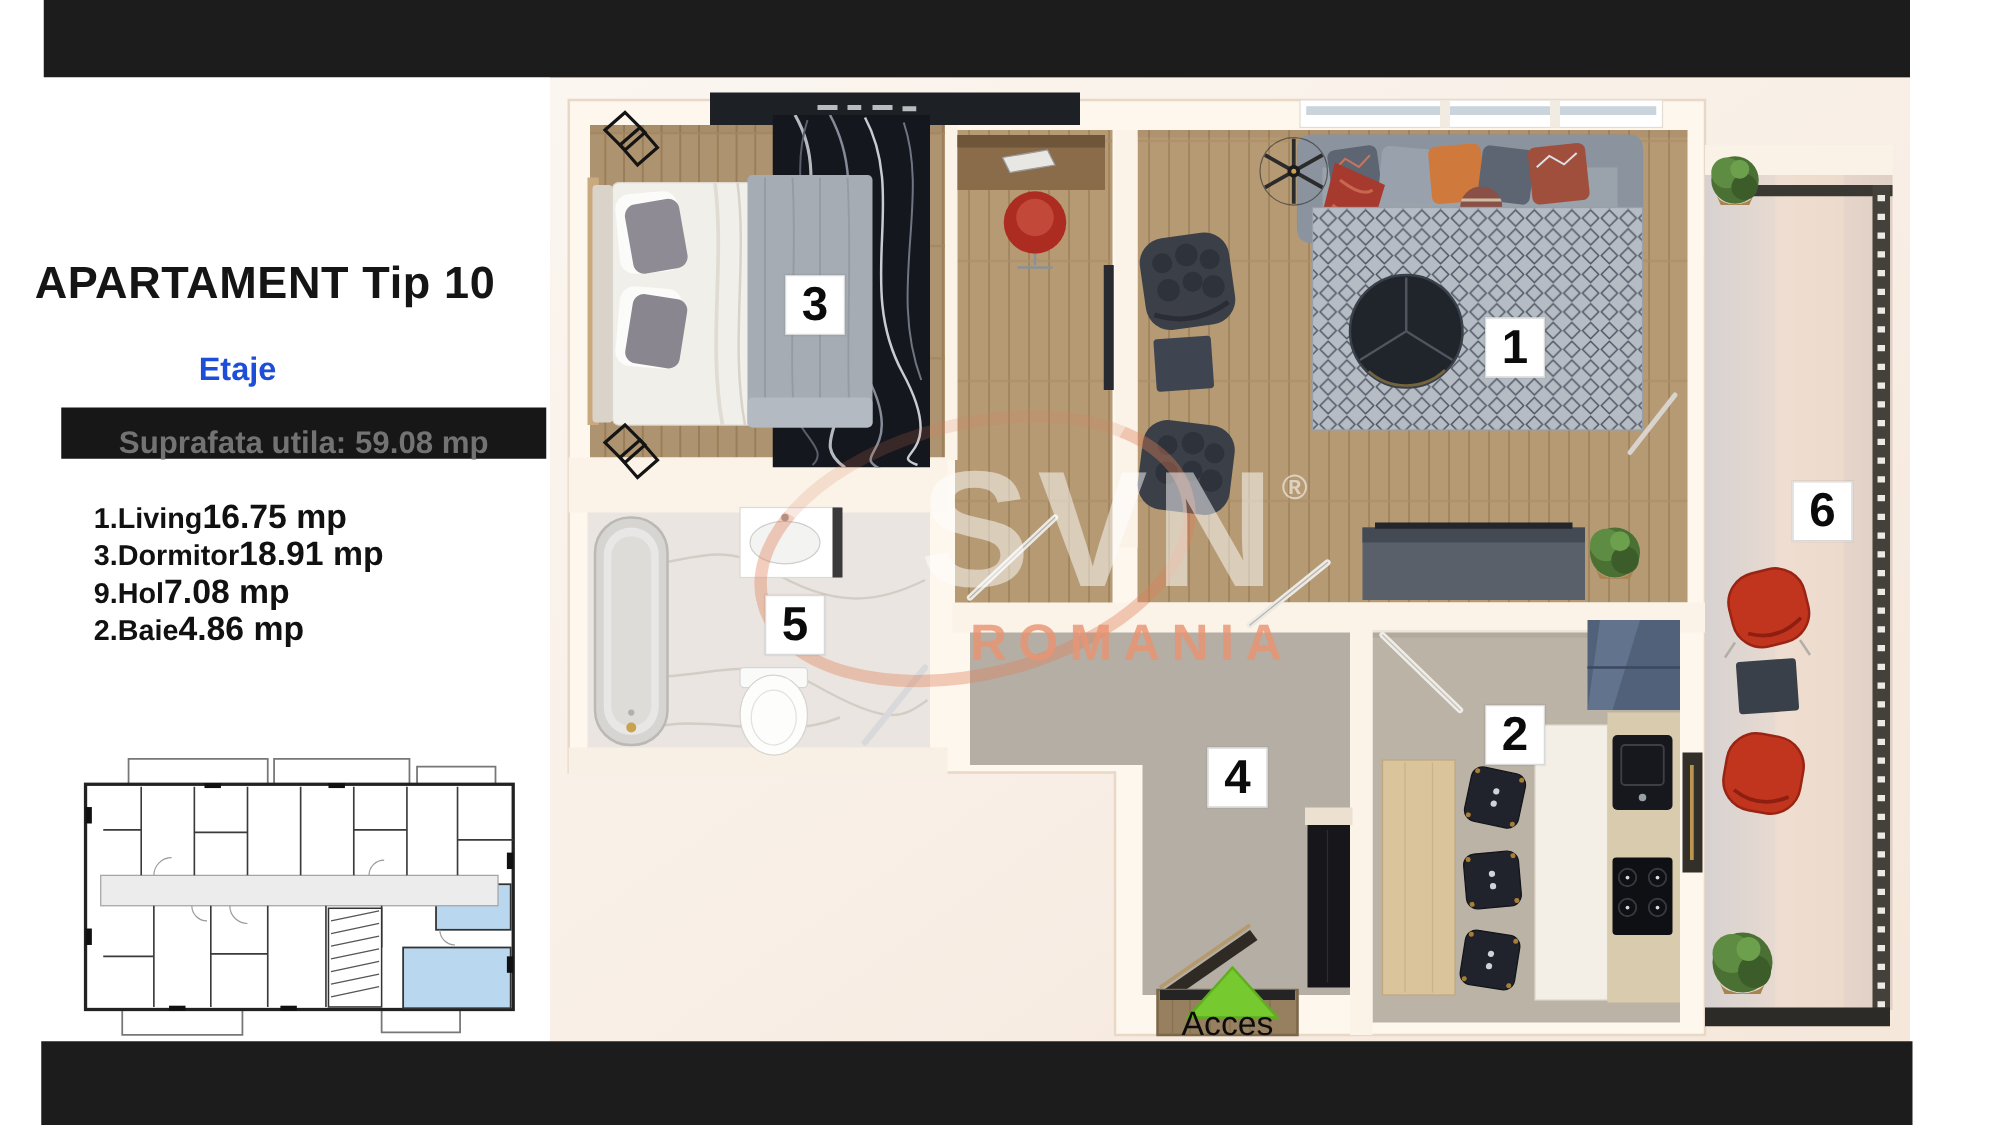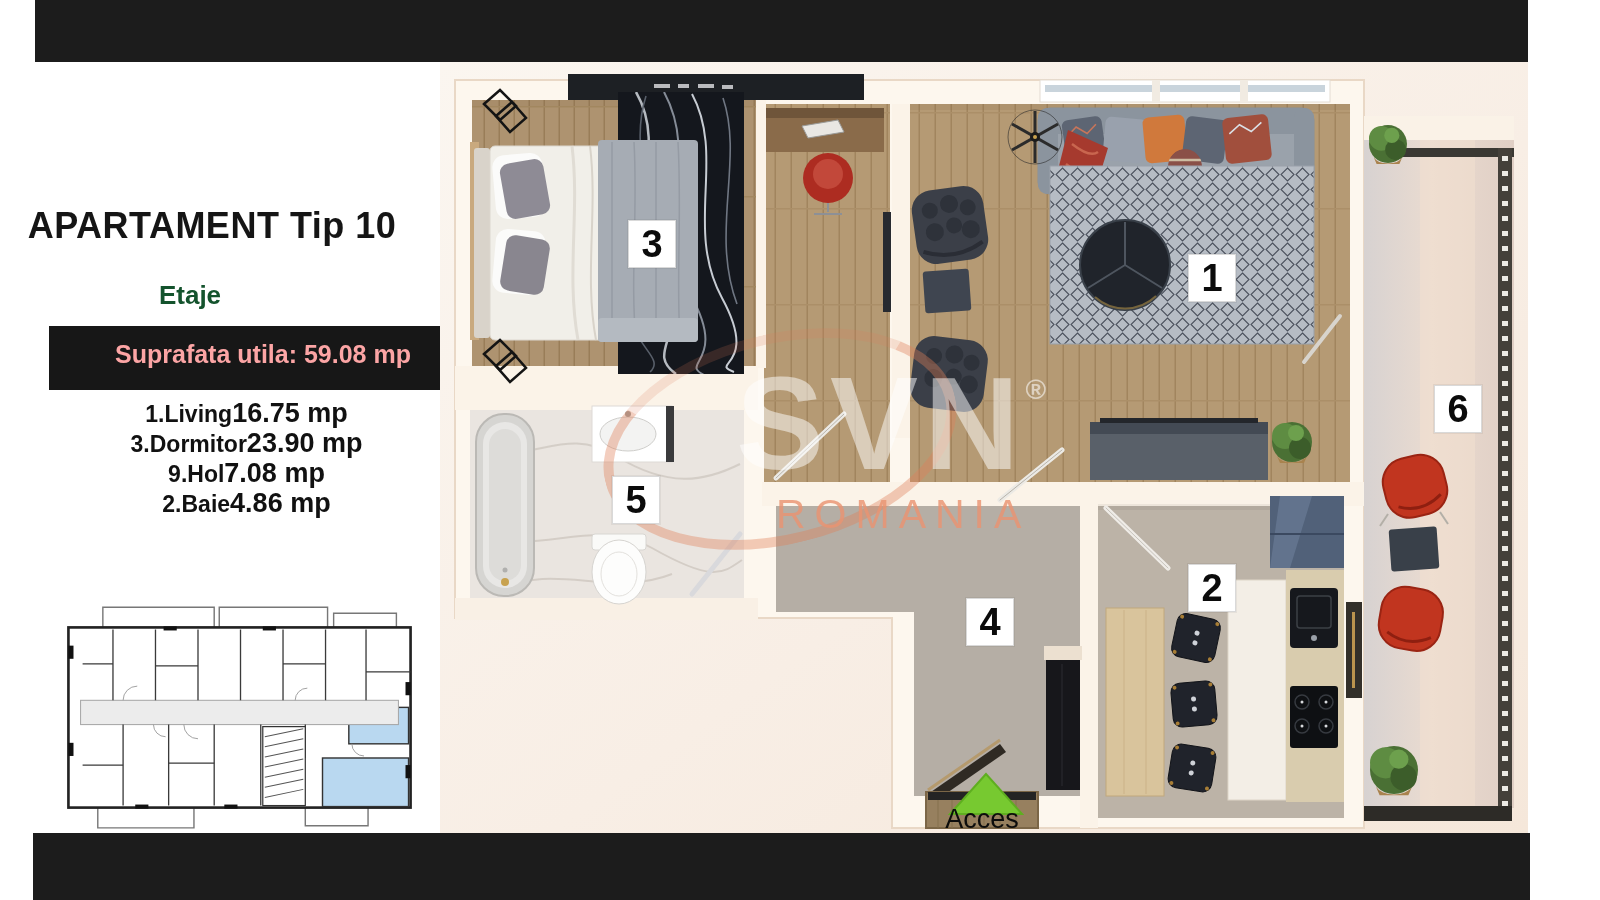--- a/index.html
+++ b/index.html
@@ -9,25 +9,25 @@
   .topbar{left:35px;top:0;width:1493px;height:62px;}
   .bottombar{left:33px;top:833px;width:1497px;height:67px;}
 
   
   .left-panel{position:absolute;left:0;top:62px;width:440px;height:771px;background:#ffffff;}
   .title{position:absolute;top:146px;left:0;width:424px;text-align:center;
          font-size:36px;font-weight:700;color:#151515;letter-spacing:0.5px;line-height:1;}
   .subtitle{position:absolute;top:186px;left:0;width:440px;text-align:center;
          font-size:30px;font-weight:700;color:#151515;line-height:1;}
   .level{position:absolute;top:220px;left:0;width:380px;text-align:center;
-         font-size:26px;font-weight:700;color:#14532d;line-height:1;}
-  .area-banner{position:absolute;top:264px;left:49px;width:388px;height:64px;background:#171717;
-         color:#fca5a5;font-size:25px;font-weight:700;text-align:center;line-height:56px;padding-left:20px;}
+         font-size:26px;font-weight:700;color:#1d4ed8;line-height:1;}
+  .area-banner{position:absolute;top:264px;left:49px;width:388px;height:41px;background:#171717;
+         color:#737373;font-size:25px;font-weight:700;text-align:center;line-height:56px;}
   .room-list{position:absolute;top:336px;left:0;width:440px;}
-  .room-row{display:flex;justify-content:center;align-items:baseline;
+  .room-row{display:flex;justify-content:flex-start;align-items:baseline;
          padding:0 22px 0 75px;height:30px;line-height:30px;}
   .room-row .rname{font-size:23px;font-weight:700;color:#111;}
   .room-row .rarea{font-size:27px;font-weight:700;color:#111;}
   .building{position:absolute;left:62px;top:531px;width:355px;height:248px;}
 
   
   .plan-area{position:absolute;left:440px;top:62px;width:1088px;height:771px;}
   .plan-svg{position:absolute;left:0;top:0;width:1088px;height:771px;}
 
   .marker{position:absolute;width:46px;height:46px;background:#ffffff;border:1px solid #d9d9d9;
@@ -43,21 +43,21 @@
   .acces-label{position:absolute;left:478px;top:744px;width:128px;text-align:center;
          font-size:27px;font-weight:400;color:#0c0c0c;line-height:1;}
 
   
   .wm-swoosh{position:absolute;left:160px;top:272px;width:340px;height:190px;border-radius:50%;
          border:10px solid rgba(224,126,88,0.38);border-top-color:rgba(224,126,88,0.18);
          transform:rotate(-14deg);}
   .wm-brand{position:absolute;left:296px;top:296px;font-size:132px;font-weight:700;
          color:rgba(255,255,255,0.5);letter-spacing:6px;line-height:1;white-space:nowrap;}
   .wm-reg{font-size:28px;vertical-align:70px;color:rgba(255,255,255,0.55);letter-spacing:0;}
-  .wm-country{position:absolute;left:336px;top:432px;font-size:41px;font-weight:400;
+  .wm-country{position:absolute;left:336px;top:432px;font-size:41px;font-weight:700;
          color:rgba(233,148,113,0.82);letter-spacing:9px;line-height:1;white-space:nowrap;}
 </style>
 </head>
 <body>
 
 <div class="page">
 
   <div class="bar topbar"></div>
 
   <div class="left-panel">
@@ -65,21 +65,21 @@
     <div class="level">Etaje</div>
     <div class="area-banner">Suprafata utila: 59.08 mp</div>
 
     <div class="room-list">
       <div class="room-row">
         <span class="rname">1.Living</span>
         <span class="rarea">16.75 mp</span>
       </div>
       <div class="room-row">
         <span class="rname">3.Dormitor</span>
-        <span class="rarea">23.90 mp</span>
+        <span class="rarea">18.91 mp</span>
       </div>
       <div class="room-row">
         <span class="rname">9.Hol</span>
         <span class="rarea">7.08 mp</span>
       </div>
       <div class="room-row">
         <span class="rname">2.Baie</span>
         <span class="rarea">4.86 mp</span>
       </div>
     </div>

